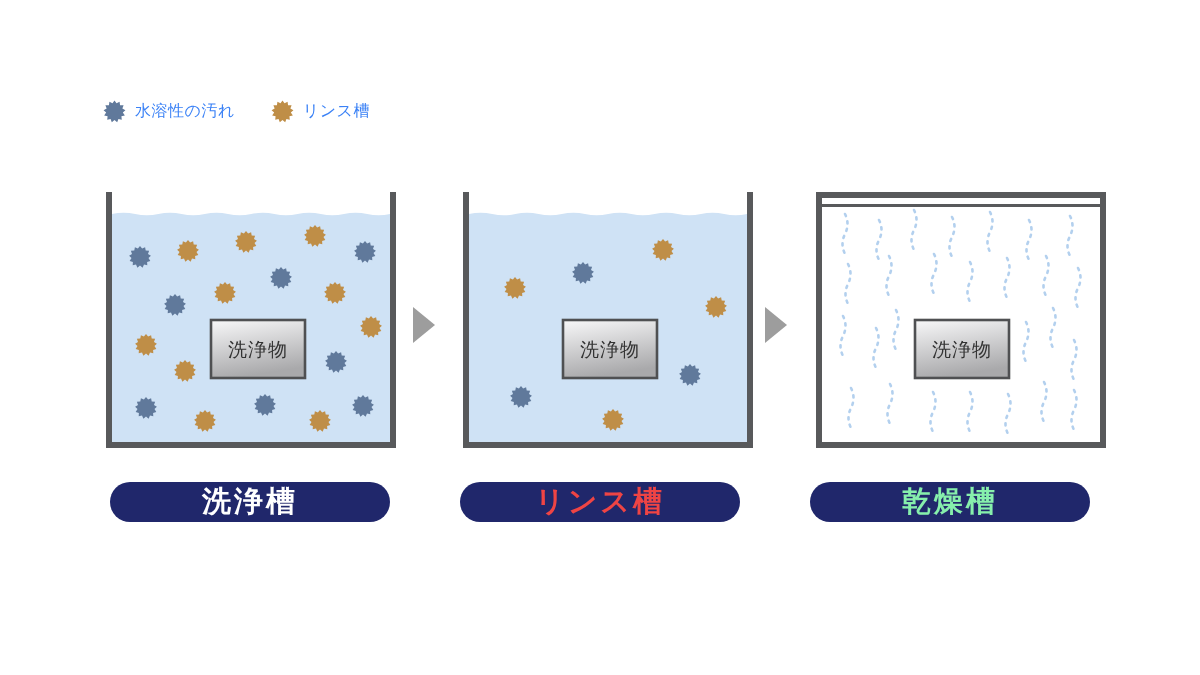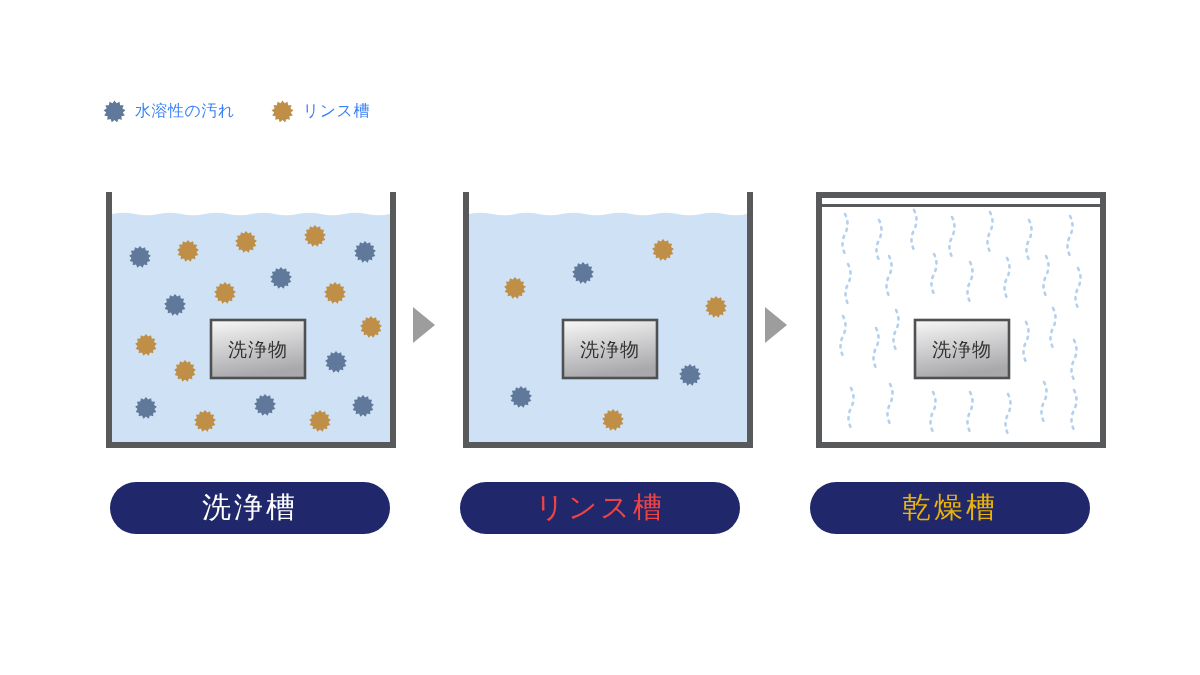--- a/index.html
+++ b/index.html
@@ -12,23 +12,23 @@
   .legend-item svg{display:block;}
   .tank{position:absolute;top:192px;width:290px;height:256px;margin:0;padding-left:8px;}
   #tank-washing{left:98px;}
   #tank-rinse{left:455px;}
   #tank-drying{left:808px;}
   .arrow{position:absolute;top:307px;width:0;height:0;
     border-top:18px solid transparent;border-bottom:18px solid transparent;
     border-left:22px solid #9d9d9d;}
   #arrow-1{left:413px;}
   #arrow-2{left:765px;}
-  .pill{position:absolute;top:482px;width:280px;height:52px;border-radius:26px;
+  .pill{position:absolute;top:482px;width:280px;height:40px;border-radius:26px;
     display:flex;align-items:center;justify-content:center;
-    font-size:29px;font-weight:normal;letter-spacing:3px;}
+    font-size:29px;font-weight:bold;letter-spacing:3px;}
   #pill-washing{left:110px;}
   #pill-rinse{left:460px;}
   #pill-drying{left:810px;}
 </style>
 </head>
 <body>
 
 <div class="canvas">
 
   <div class="legend">
@@ -146,15 +146,15 @@
         <path d="M192,202 q5,10 0,20 q-5,10 0,20" fill="none" stroke="#b3d0ee" stroke-width="2.6" stroke-linecap="round" stroke-dasharray="2.2 5.4"></path>
         <path d="M228,190 q5,10 0,20 q-5,10 0,20" fill="none" stroke="#b3d0ee" stroke-width="2.6" stroke-linecap="round" stroke-dasharray="2.2 5.4"></path>
         <path d="M258,198 q5,10 0,20 q-5,10 0,20" fill="none" stroke="#b3d0ee" stroke-width="2.6" stroke-linecap="round" stroke-dasharray="2.2 5.4"></path>
         <rect x="99" y="128" width="94" height="58" fill="url(#boxgrad2)" stroke="#4f5052" stroke-width="2.6"></rect>
         <text x="146" y="164" text-anchor="middle" font-size="19" fill="#333333" letter-spacing="1">洗浄物</text>
       </svg>
   </figure>
 
   <div class="pill" id="pill-washing" style="background: rgb(32, 39, 107); color: rgb(255, 255, 255);">洗浄槽</div>
   <div class="pill" id="pill-rinse" style="background: rgb(32, 39, 107); color: #ef4444;">リンス槽</div>
-  <div class="pill" id="pill-drying" style="background: rgb(32, 39, 107); color: #eab308;">乾燥槽</div>
+  <div class="pill" id="pill-drying" style="background: rgb(32, 39, 107); color: #86efac;">乾燥槽</div>
 
 </div>
 
 </body></html>

